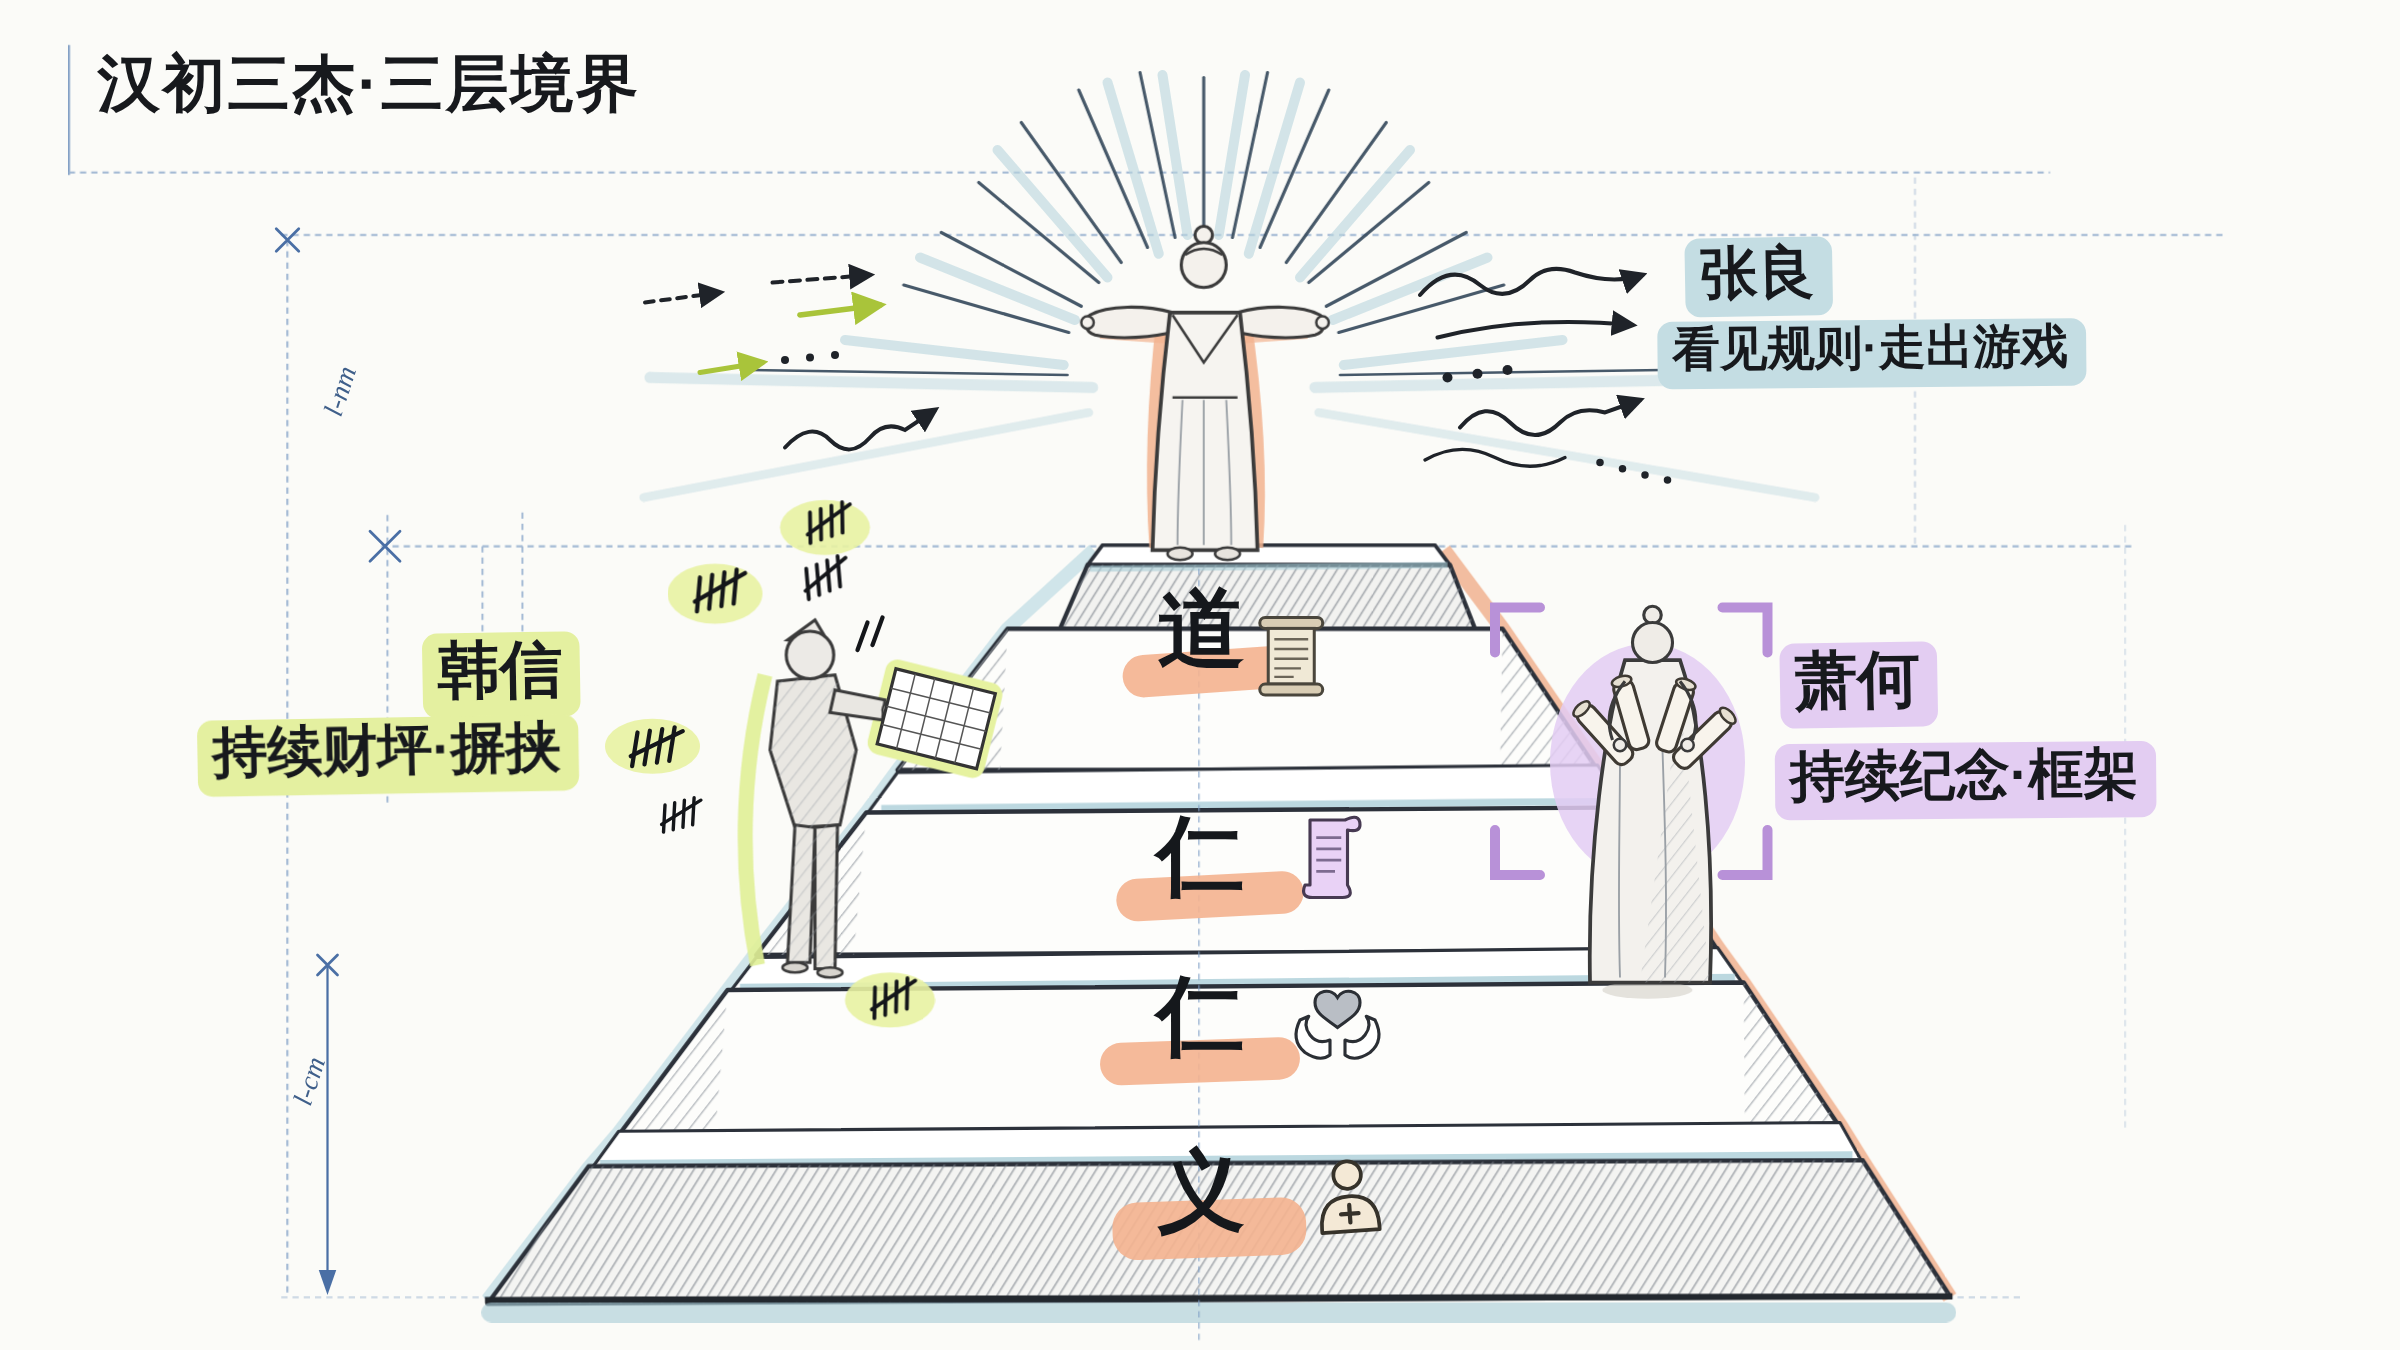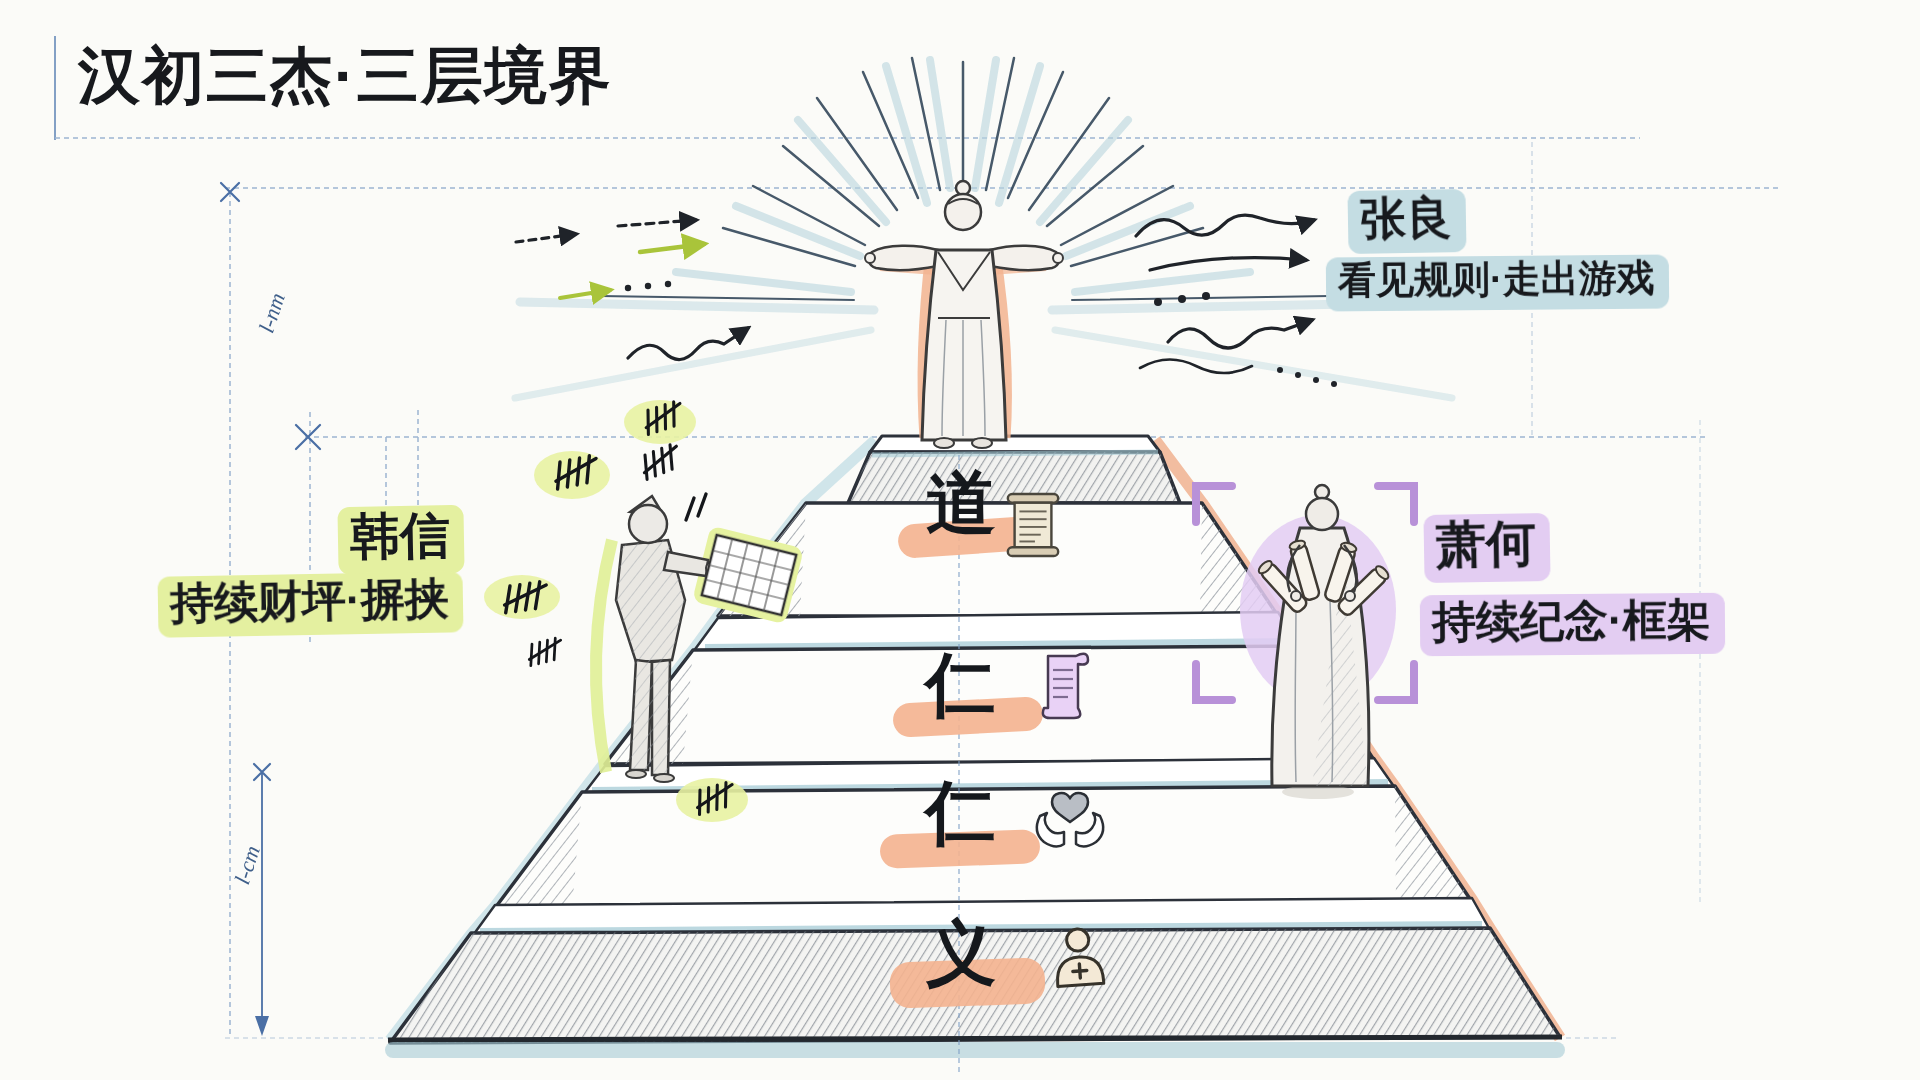--- a/index.html
+++ b/index.html
@@ -1,20 +1,20 @@
 <!DOCTYPE html>
 <html><head>
 <meta charset="utf-8">
 <style>
   html,body{margin:0;padding:0;background:#e8e8e8;}
   .canvas{position:relative;width:1920px;height:1080px;background:#fbfbf8;overflow:hidden;
           font-family:"Liberation Sans",sans-serif;color:#17191d;}
   svg.art{position:absolute;left:0;top:0;width:1920px;height:1080px;z-index:1;}
   .abs{position:absolute;}
-  .page-title{left:78px;top:34px;font-size:62px;font-weight:900;letter-spacing:2px;z-index:5;}
+  .page-title{left:78px;top:34px;font-size:50px;font-weight:900;letter-spacing:2px;z-index:5;}
   .hl{display:inline-block;padding:2px 14px 8px 12px;border-radius:12px;line-height:1.15;z-index:5;}
   .hl-blue{background:#c4dde3;}
   .hl-green{background:#e4f0a0;}
   .hl-purple{background:#e3cdf2;}
   .person-name{font-weight:800;}
   .person-tag{font-weight:800;}
   .zl-name{left:1348px;top:190px;font-size:46px;transform:rotate(-1deg);}
   .zl-tag{left:1326px;top:256px;font-size:38px;transform:rotate(-0.5deg);}
   .hx-name{left:338px;top:506px;font-size:50px;transform:rotate(-1deg);}
   .hx-tag{left:158px;top:574px;font-size:44px;transform:rotate(-1deg);}

